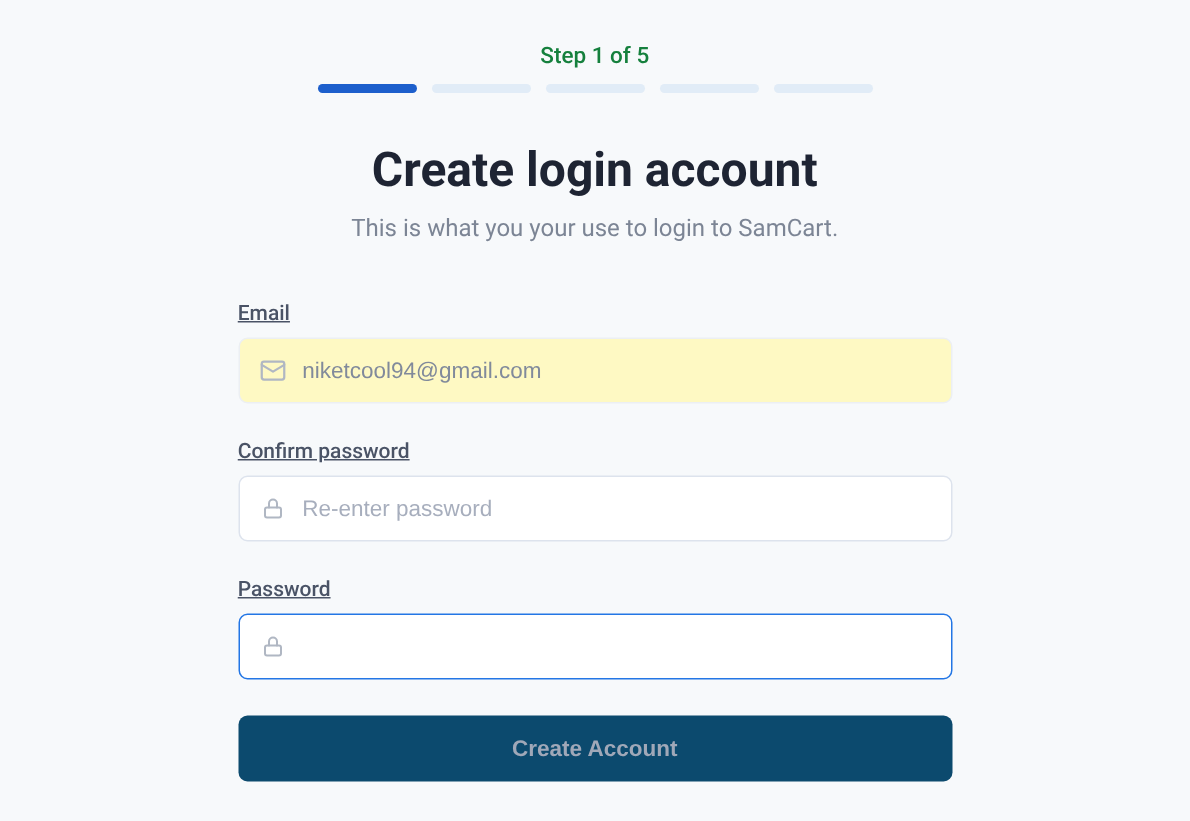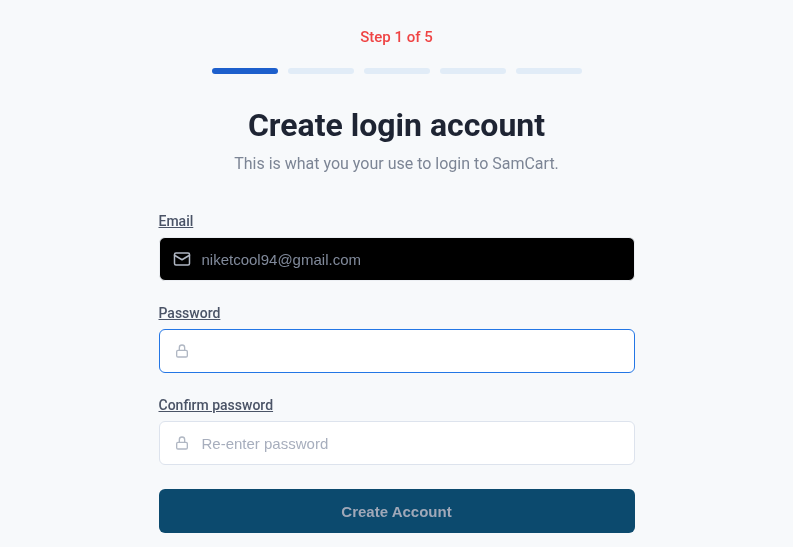--- a/index.html
+++ b/index.html
@@ -15,24 +15,24 @@
       overflow: hidden;
     }
     .container {
       width: 100%;
       padding-top: 28px;
       display: flex;
       flex-direction: column;
       align-items: center;
     }
     .step-label {
-      color: #ef4444;
+      color: #15803d;
       font-size: 15px;
       font-weight: 500;
-      margin-bottom: 22px;
+      margin-bottom: 10px;
     }
     .progress-bar {
       display: flex;
       gap: 10px;
       margin-bottom: 32px;
     }
     .progress-segment {
       width: 66px;
       height: 6px;
       border-radius: 4px;
@@ -90,21 +90,21 @@
       border-radius: 6px;
       font-size: 15px;
       color: #4a5366;
       background: #fff;
       outline: none;
     }
     .text-input::placeholder {
       color: #a7aebd;
     }
     .text-input.readonly {
-      background: #000000;
+      background: #fef9c3;
       color: #818a9b;
       border-color: #eceff3;
     }
     .text-input.focused {
       border: 1.5px solid #2376e5;
     }
     .submit-button {
       width: 100%;
       height: 44px;
       border: none;
@@ -141,40 +141,40 @@
           <svg width="18" height="18" viewBox="0 0 24 24" fill="none" stroke="currentColor" stroke-width="2" stroke-linecap="round" stroke-linejoin="round">
             <rect x="2" y="4" width="20" height="16" rx="2"></rect>
             <path d="m2 7 10 6 10-6"></path>
           </svg>
         </span>
         <input type="email" class="text-input readonly" readonly="" value="niketcool94@gmail.com" style="">
       </div>
     </div>
 
     <div class="field-group">
+      <label class="field-label">Confirm password</label>
+      <div class="input-wrapper">
+        <span class="input-icon">
+          <svg width="16" height="16" viewBox="0 0 24 24" fill="none" stroke="currentColor" stroke-width="2" stroke-linecap="round" stroke-linejoin="round">
+            <rect x="4" y="11" width="16" height="10" rx="2"></rect>
+            <path d="M8 11V7a4 4 0 0 1 8 0v4"></path>
+          </svg>
+        </span>
+        <input type="password" class="text-input" placeholder="Re-enter password" style="">
+      </div>
+    </div>
+
+    <div class="field-group">
       <label class="field-label">Password</label>
       <div class="input-wrapper">
         <span class="input-icon">
           <svg width="16" height="16" viewBox="0 0 24 24" fill="none" stroke="currentColor" stroke-width="2" stroke-linecap="round" stroke-linejoin="round">
             <rect x="4" y="11" width="16" height="10" rx="2"></rect>
             <path d="M8 11V7a4 4 0 0 1 8 0v4"></path>
           </svg>
         </span>
         <input type="password" class="text-input focused" autofocus="" placeholder="" style="">
       </div>
     </div>
 
-    <div class="field-group">
-      <label class="field-label">Confirm password</label>
-      <div class="input-wrapper">
-        <span class="input-icon">
-          <svg width="16" height="16" viewBox="0 0 24 24" fill="none" stroke="currentColor" stroke-width="2" stroke-linecap="round" stroke-linejoin="round">
-            <rect x="4" y="11" width="16" height="10" rx="2"></rect>
-            <path d="M8 11V7a4 4 0 0 1 8 0v4"></path>
-          </svg>
-        </span>
-        <input type="password" class="text-input" placeholder="Re-enter password" style="">
-      </div>
-    </div>
-
     <button type="button" class="submit-button" disabled="">Create Account</button>
   </form>
 </div>
 
 </body></html>

